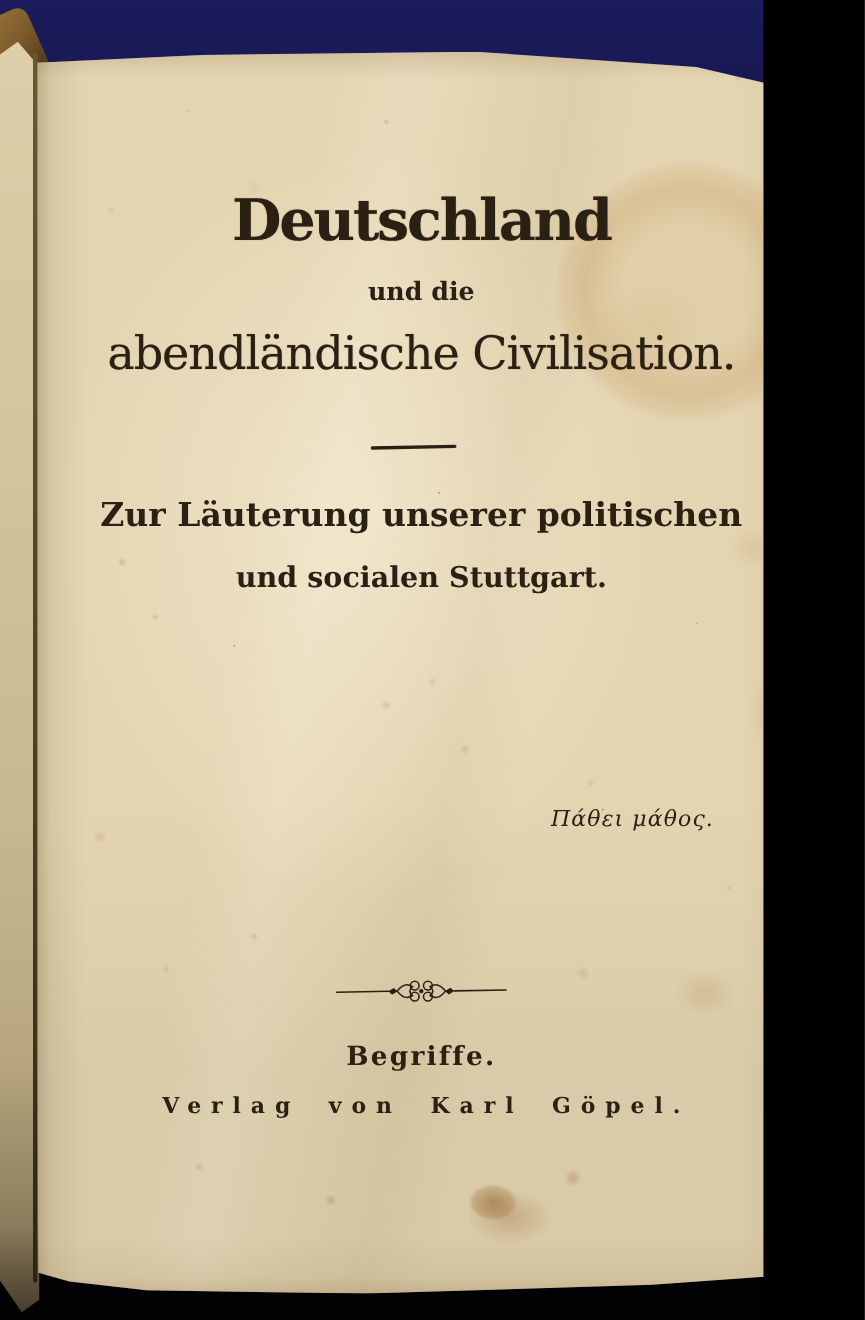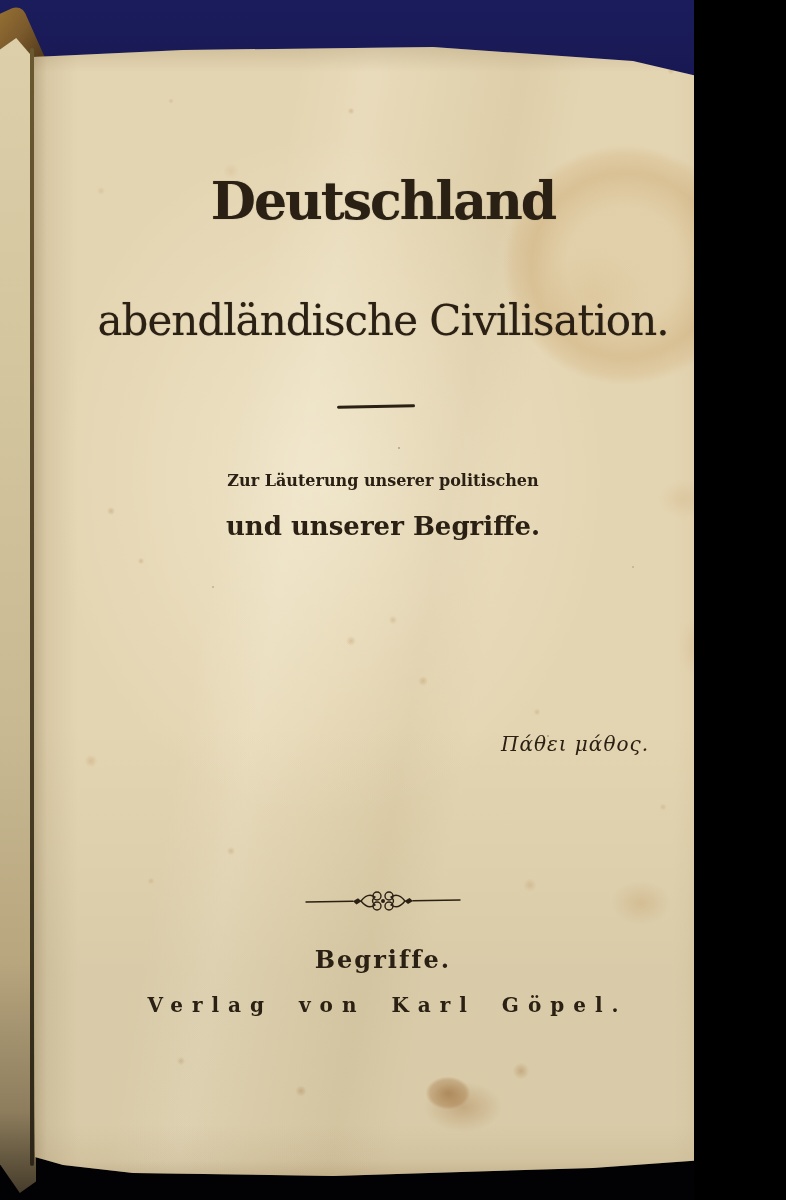--- a/index.html
+++ b/index.html
@@ -83,45 +83,46 @@
       linear-gradient(100deg, rgba(255,250,235,0) 30%, rgba(255,250,235,.16) 38%, rgba(255,250,235,0) 46%, rgba(150,120,70,.08) 55%, rgba(150,120,70,0) 62%);
   }
   .page > div{position:absolute;left:0;width:100%;text-align:center;color:#2a2013;}
   .t-title{top:128px;font-size:52px;font-weight:bold;letter-spacing:-2px;line-height:1;
            text-shadow:0 0 1px rgba(42,32,19,.45);}
   .t-connector{top:205px;font-size:23px;font-weight:bold;}
   .t-title2{top:252px;font-size:42px;font-weight:normal;letter-spacing:-1px;line-height:1.05;
             text-shadow:0 0 1px rgba(42,32,19,.4);}
   .t-rule{top:358px !important;left:304px !important;width:78px !important;height:3px;
           background:#2a2013;transform:rotate(-1.2deg);border-radius:2px;}
-  .t-sub1{top:424px;font-size:16px;font-weight:bold;}
+  .t-sub1{top:404px;font-size:30px;font-weight:bold;}
   .t-sub2{top:464px;font-size:26px;font-weight:bold;}
   .t-greek{top:685px;left:402px !important;width:280px !important;font-size:20px;font-style:italic;
            letter-spacing:1px;color:#382c1c;}
   .t-ornament{top:840px;height:28px;}
   .t-city{top:898px;font-size:24px;font-weight:bold;letter-spacing:2px;}
   .t-publisher{top:946px;font-size:20px;font-weight:bold;letter-spacing:.45em;word-spacing:.5em;text-indent:.45em;}
   .t-year{top:980px;font-size:27px;letter-spacing:2px;}
 </style>
 </head>
 <body>
 
 <div class="scene">
 
   <div class="spine-tip"></div>
   <div class="endpaper"></div>
   <div class="fore-edge"></div>
   <div class="gutter"></div>
 
   <div class="page">
     <div class="t-title">Deutschland</div>
+    <div class="t-connector">und die</div>
     <div class="t-title2">abendländische Civilisation.</div>
     <div class="t-rule"></div>
     <div class="t-sub1">Zur Läuterung unserer politischen</div>
-    <div class="t-sub2">und unserer Begriffe.</div>
+    <div class="t-sub2">und socialen Stuttgart.</div>
     <div class="t-greek">Πάθει μάθος.</div>
 
     <div class="t-ornament">
       <svg width="160" height="28" viewBox="0 0 160 28" aria-hidden="true">
         <g stroke="#2a2013" fill="none" stroke-width="1.4" stroke-linecap="round">
           <path d="M3 15 L50 14.2"></path>
           <path d="M110 13.8 L157 13"></path>
           <circle cx="74" cy="9" r="4"></circle>
           <circle cx="86" cy="9" r="4"></circle>
           <circle cx="74" cy="19" r="4"></circle>

